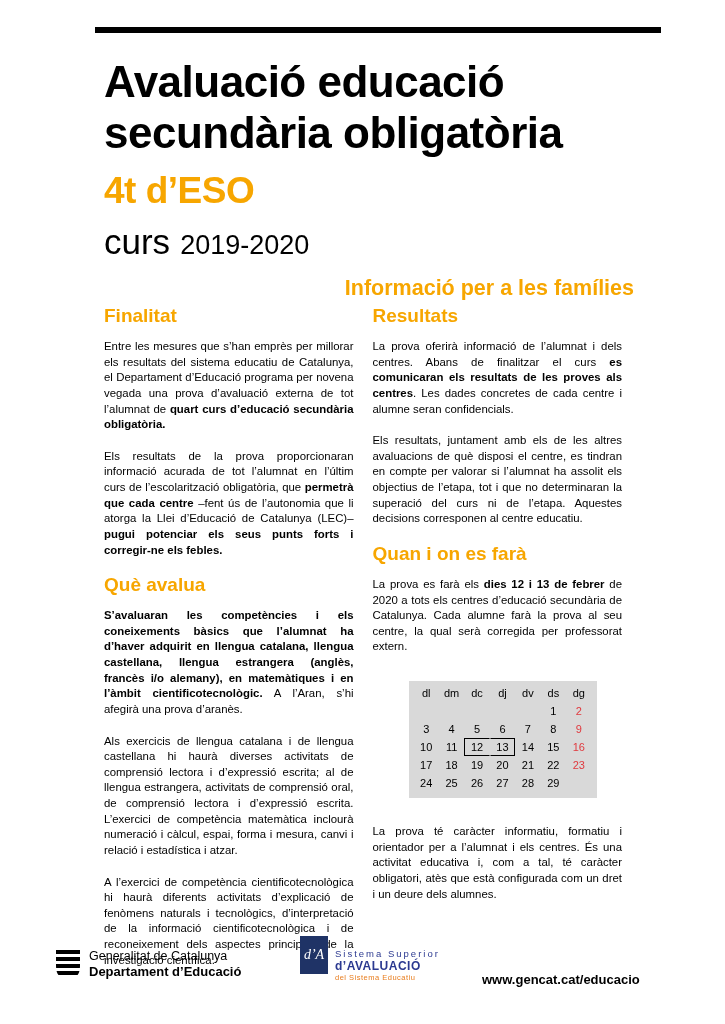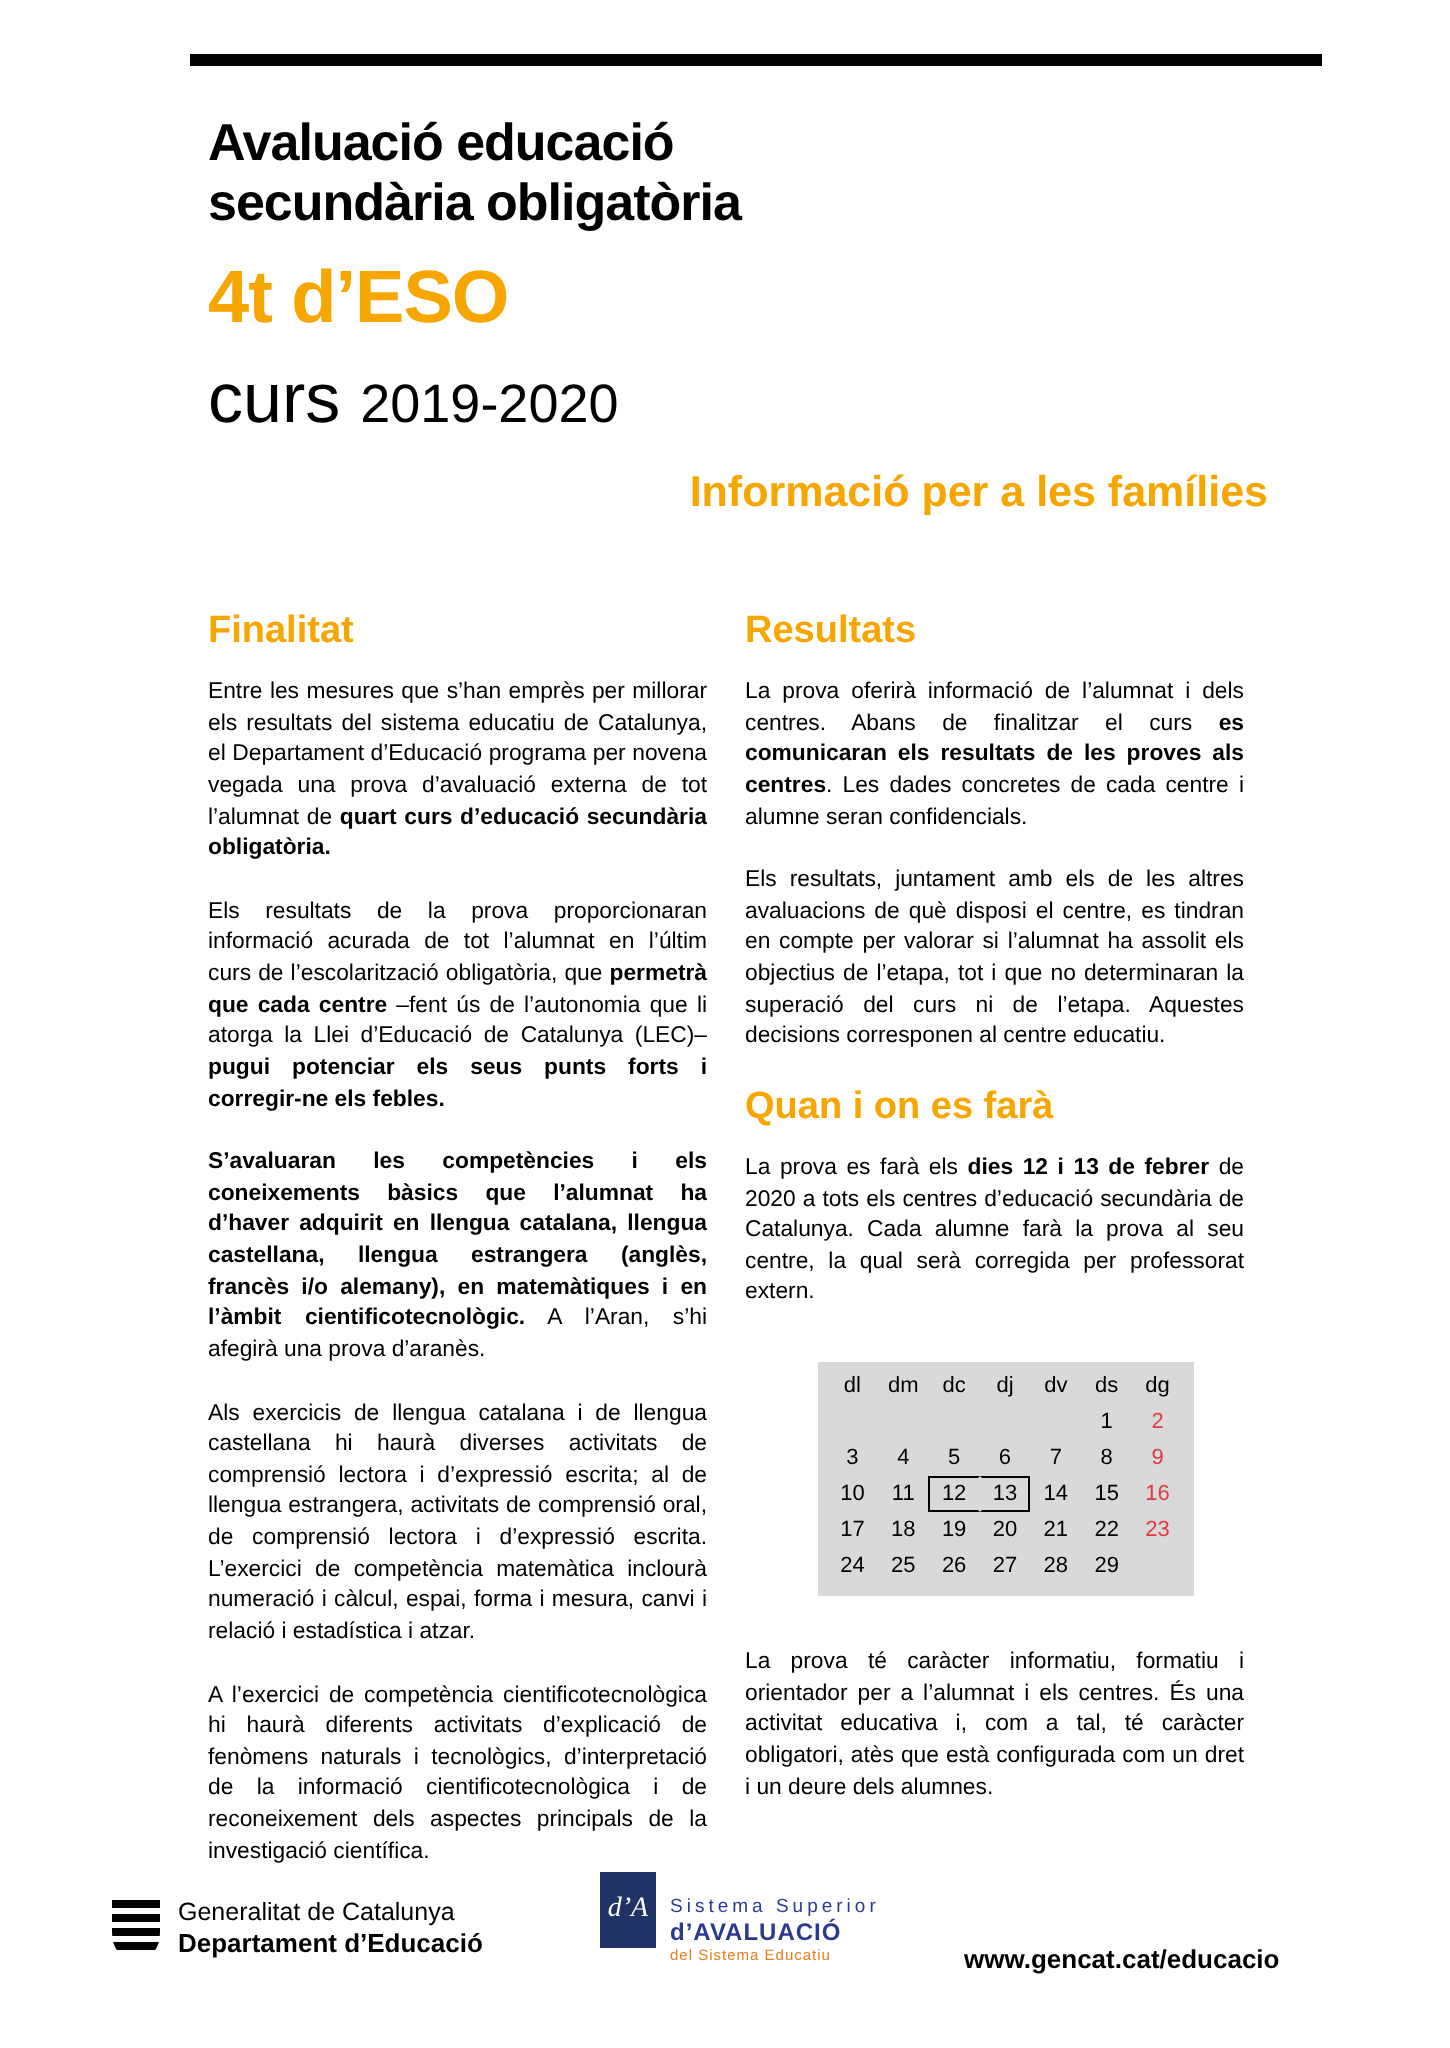--- a/index.html
+++ b/index.html
@@ -13,21 +13,21 @@
   }
   html,body{ background:#ffffff; }
   .page{
     position:relative; width:725px; height:1024px; margin:0 auto;
     background:#fff; color:#000; overflow:hidden;
     font-family:"Liberation Sans", sans-serif;
   }
   .top-bar{ position:absolute; left:95px; top:27px; width:566px; height:6px; background:#000; }
 
   .masthead{ position:absolute; left:104px; top:56px; width:530px; }
-  .title{ font-size:26px; font-weight:700; line-height:1.16; letter-spacing:-0.5px; color:#000; }
+  .title{ font-size:44px; font-weight:700; line-height:1.16; letter-spacing:-0.5px; color:#000; }
   .grade{ font-size:37px; font-weight:700; color:var(--accent); margin-top:12px; letter-spacing:-0.5px; }
   .course{ margin-top:10px; display:flex; align-items:baseline; gap:10px; }
   .course-word{ font-size:35px; font-weight:400; }
   .course-years{ font-size:27px; font-weight:400; }
   .subtitle{ margin-top:14px; font-size:21.5px; font-weight:700; color:var(--accent);text-align:right; }
 
   .columns{ position:absolute; left:104px; top:305px; width:518px; display:flex; gap:19px; }
   .col{ width:250px; }
   .sec-h{ font-size:19px; font-weight:700; color:var(--accent); margin:0 0 12px 0; }
   .sec-h.later{ margin-top:14px; }
@@ -87,20 +87,21 @@
     </div>
     <div class="subtitle">Informació per a les famílies</div>
   </header>
 
   <main class="columns">
     <section class="col">
       <h2 class="sec-h">Finalitat</h2>
       <p class="para"><span>Entre les mesures que s’han emprès per millorar els resultats del sistema educatiu de Catalunya, el Departament d’Educació programa per novena vegada una prova d’avaluació externa de tot l’alumnat de </span><b>quart curs d’educació secundària obligatòria.</b></p>
       <p class="para"><span>Els resultats de la prova proporcionaran informació acurada de tot l’alumnat en l’últim curs de l’escolarització obligatòria, que </span><b>permetrà que cada centre</b><span> –fent ús de l’autonomia que li atorga la Llei d’Educació de Catalunya (LEC)– </span><b>pugui potenciar els seus punts forts i corregir-ne els febles.</b></p>
 
+      <h2 class="sec-h later">Què avalua</h2>
       <p class="para"><b>S’avaluaran les competències i els coneixements bàsics que l’alumnat ha d’haver adquirit en llengua catalana, llengua castellana, llengua estrangera (anglès, francès i/o alemany), en matemàtiques i en l’àmbit cientificotecnològic.</b><span> A l’Aran, s’hi afegirà una prova d’aranès.</span></p>
       <p class="para"><span>Als exercicis de llengua catalana i de llengua castellana hi haurà diverses activitats de comprensió lectora i d’expressió escrita; al de llengua estrangera, activitats de comprensió oral, de comprensió lectora i d’expressió escrita. L’exercici de competència matemàtica inclourà numeració i càlcul, espai, forma i mesura, canvi i relació i estadística i atzar.</span></p>
       <p class="para"><span>A l’exercici de competència cientificotecnològica hi haurà diferents activitats d’explicació de fenòmens naturals i tecnològics, d’interpretació de la informació cientificotecnològica i de reconeixement dels aspectes principals de la investigació científica.</span></p>
     </section>
 
     <section class="col">
       <h2 class="sec-h">Resultats</h2>
       <p class="para"><span>La prova oferirà informació de l’alumnat i dels centres. Abans de finalitzar el curs </span><b>es comunicaran els resultats de les proves als centres</b><span>. Les dades concretes de cada centre i alumne seran confidencials.</span></p>
       <p class="para"><span>Els resultats, juntament amb els de les altres avaluacions de què disposi el centre, es tindran en compte per valorar si l’alumnat ha assolit els objectius de l’etapa, tot i que no determinaran la superació del curs ni de l’etapa. Aquestes decisions corresponen al centre educatiu.</span></p>
 

